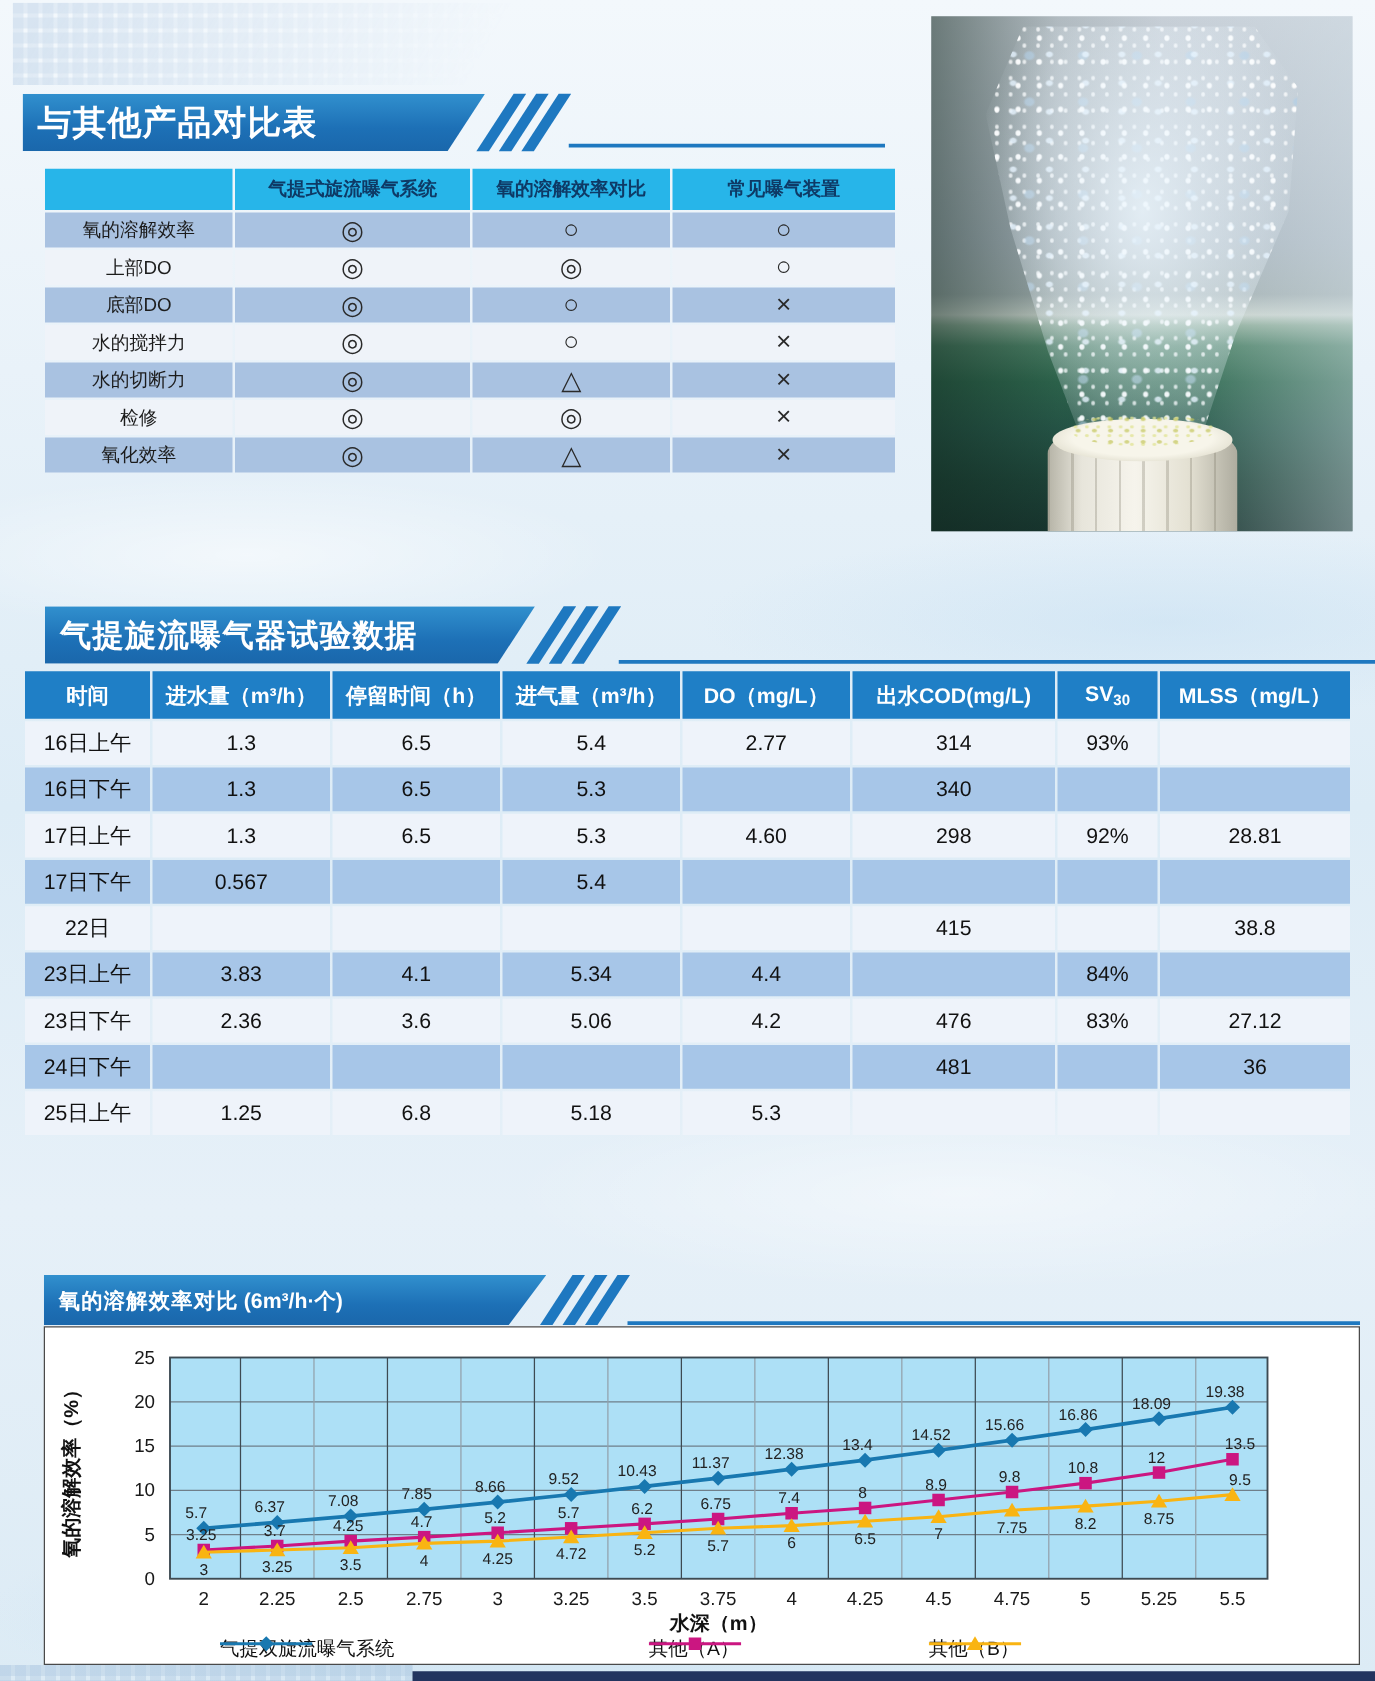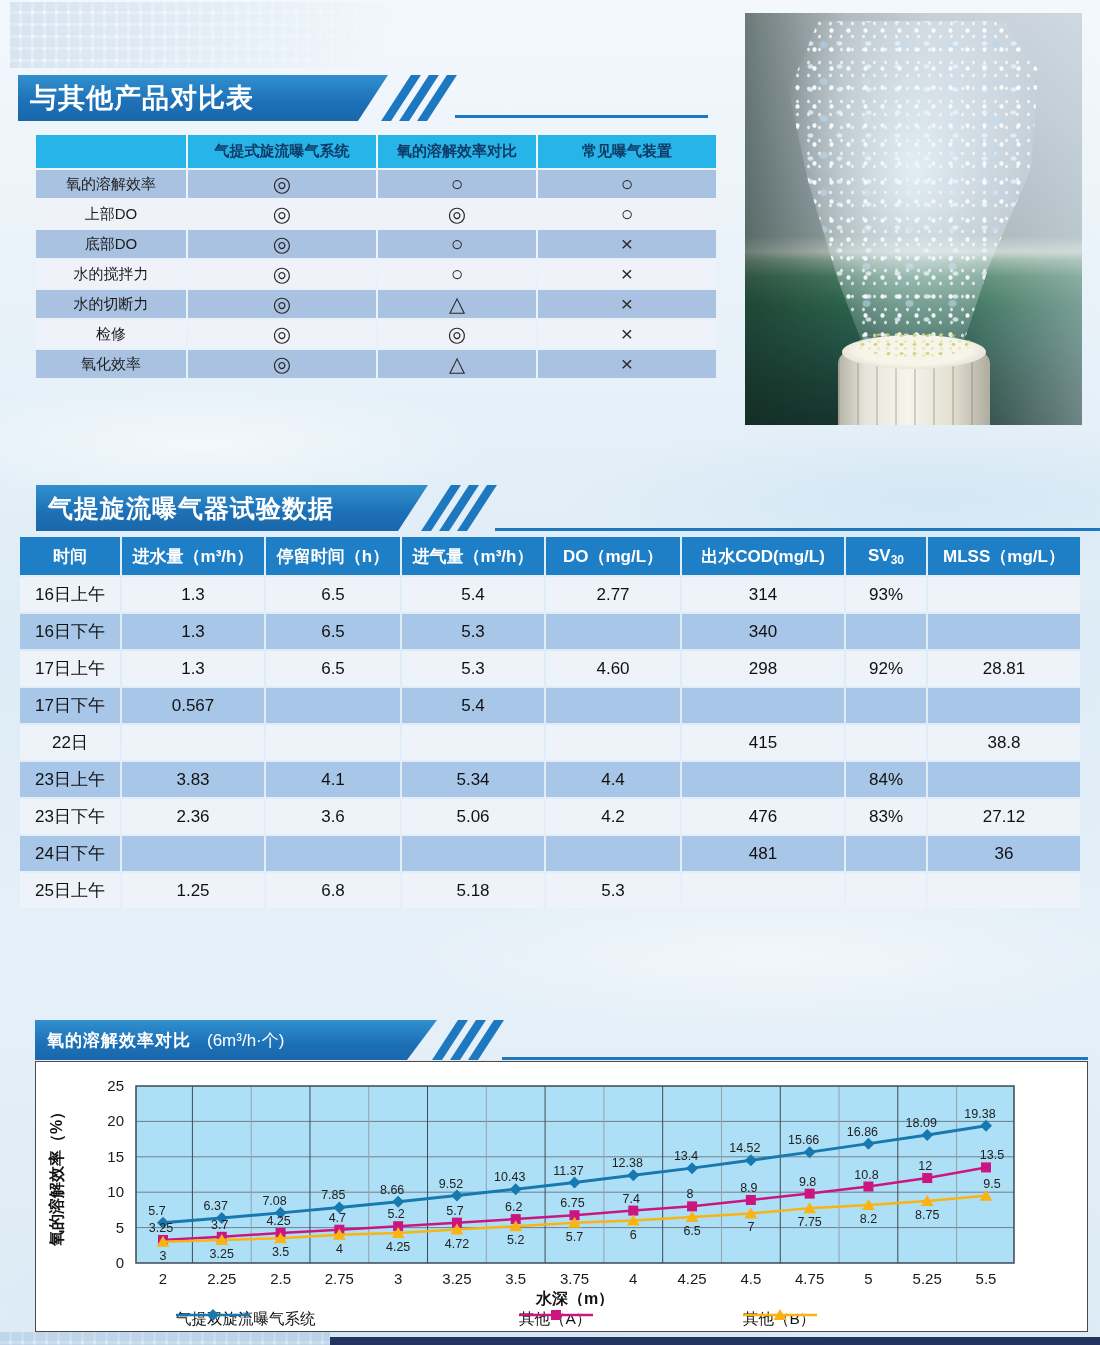--- a/index.html
+++ b/index.html
@@ -30,21 +30,21 @@
     -webkit-mask-image:none;mask-image:none;}
   .bottom-bar{position:absolute;left:330px;right:0;top:1337px;height:8px;background:#22345f;}
 
   
   .titlebar{position:absolute;}
   .tb-bar{position:absolute;left:0;top:0;height:100%;
     background:linear-gradient(180deg,#3190ce 0%,#1d70b6 60%,#1a67ab 100%);
     clip-path:polygon(0 0,100% 0,calc(100% - 30px) 100%,0 100%);
     display:flex;align-items:center;padding-left:12px;box-sizing:border-box;}
   .tb-text{color:#fff;font-weight:bold;letter-spacing:1px;}
-  .tb-unit{color:#fff;font-weight:normal;margin-left:16px;}
+  .tb-unit{color:#fff;font-weight:bold;margin-left:4px;}
   .tb-stripes{position:absolute;top:0;height:100%;display:flex;}
   .tb-stripes i{display:block;width:10px;height:100%;margin-right:8px;
     background:#1e78c0;transform:skewX(-33deg);}
   .tb-line{position:absolute;height:3px;background:#1e78c0;}
 
   .tb1{left:18px;top:75px;height:46px;width:720px;}
   .tb1 .tb-bar{width:370px;} .tb1 .tb-text{font-size:27px;}
   .tb1 .tb-stripes{left:378px;} .tb1 .tb-line{left:437px;top:40px;width:253px;}
 
   .tb2{left:36px;top:485px;height:46px;width:1064px;}

